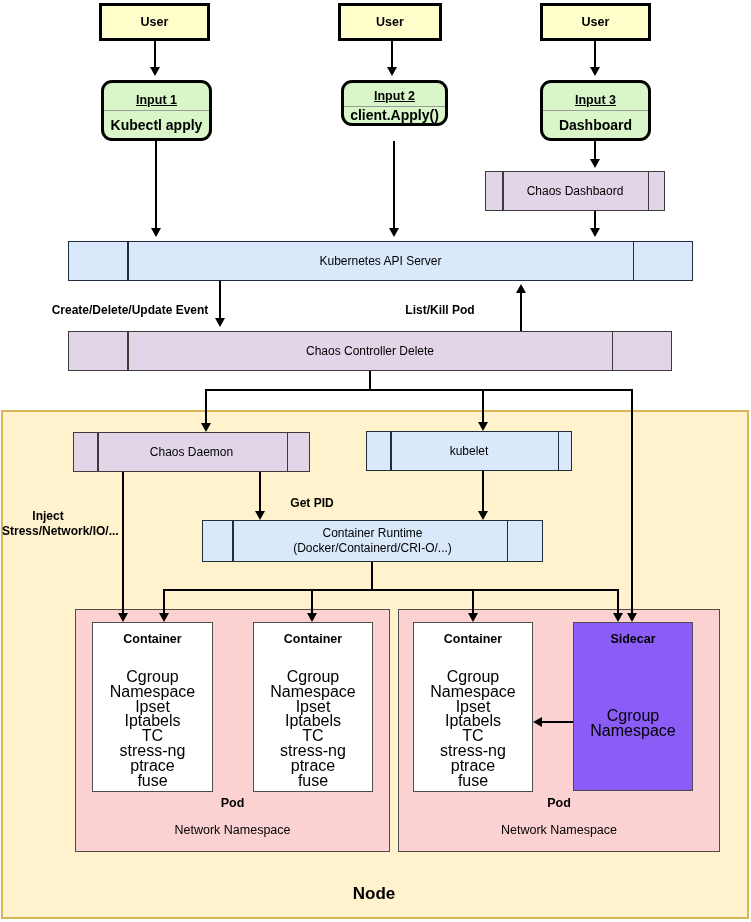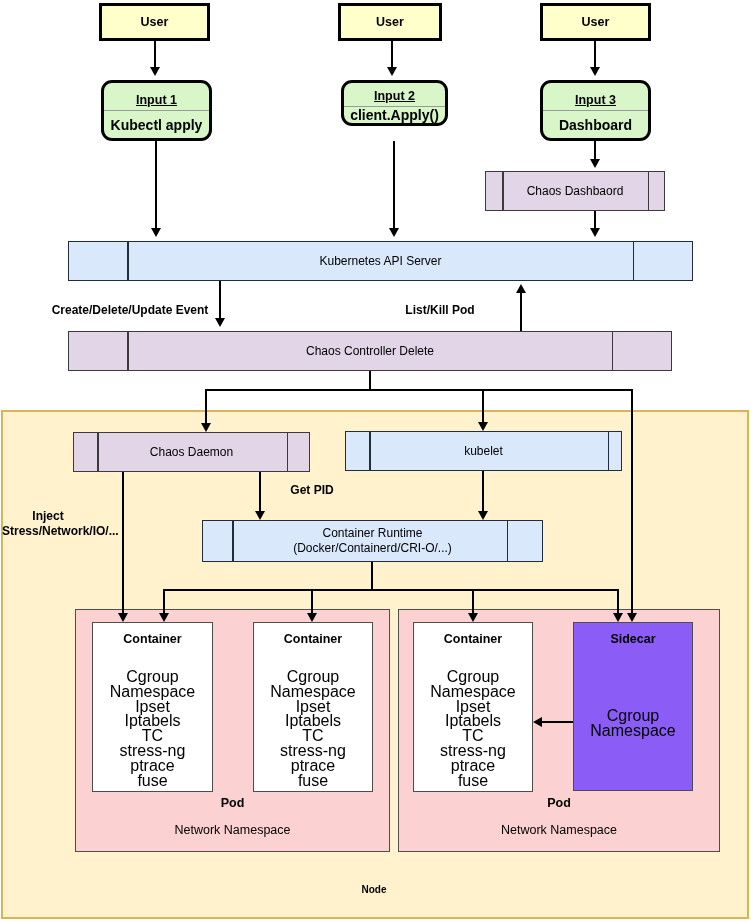--- a/index.html
+++ b/index.html
@@ -24,21 +24,21 @@
   .divider{position:absolute;top:0;bottom:0;width:1.5px;}
   .node-box{background:#FFF2CC;border:2px solid #D6B656;}
   .pod{background:#FCD1D1;border:1.5px solid #4d4d4d;}
   .container-box{background:#FFFFFF;border:1.5px solid #4d4d4d;text-align:center;}
   .sidecar-box{background:#8b5cf6;border:1.5px solid #4d4d4d;text-align:center;}
   .box-title{position:absolute;left:0;right:0;top:9px;font-weight:bold;font-size:12.5px;text-align:center;}
   .feature-list{position:absolute;left:0;right:0;font-size:16px;line-height:14.8px;text-align:center;}
   .edge-label{font-weight:bold;font-size:12px;text-align:center;line-height:15px;}
   .pod-label{position:absolute;left:0;right:0;text-align:center;font-weight:bold;font-size:12.5px;}
   .ns-label{position:absolute;left:0;right:0;text-align:center;font-size:12.5px;}
-  .node-label{text-align:center;font-weight:bold;font-size:10px;}
+  .node-label{text-align:center;font-weight:bold;font-size:17px;}
   
   .vline{position:absolute;width:2px;background:#000;}
   .hline{position:absolute;height:2px;background:#000;}
   .ah-down{position:absolute;width:0;height:0;border-left:5px solid transparent;
            border-right:5px solid transparent;border-top:9px solid #000;}
   .ah-up{position:absolute;width:0;height:0;border-left:5px solid transparent;
          border-right:5px solid transparent;border-bottom:9px solid #000;}
   .ah-left{position:absolute;width:0;height:0;border-top:5px solid transparent;
            border-bottom:5px solid transparent;border-right:9px solid #000;}
 </style>
@@ -95,27 +95,27 @@
   </div>
 
   <div class="abs edge-label" style="left:35px;top:303px;width:190px;">Create/Delete/Update Event</div>
   <div class="abs edge-label" style="left:370px;top:303px;width:140px;">List/Kill Pod</div>
 
   <div class="abs bar bar-purple" style="left:73px;top:432px;width:237px;height:40px;">
     <div class="divider" style="left:23px;"></div>
     <div class="divider" style="right:21px;"></div>
     <span>Chaos Daemon</span>
   </div>
-  <div class="abs bar bar-blue" style="left:345px;top:431px;width:277px;height:40px;">
+  <div class="abs bar bar-blue" style="left:366px;top:431px;width:206px;height:40px;">
     <div class="divider" style="left:23px;"></div>
     <div class="divider" style="right:12px;"></div>
     <span>kubelet</span>
   </div>
 
-  <div class="abs edge-label" style="left:262px;top:483px;width:100px;">Get PID</div>
+  <div class="abs edge-label" style="left:262px;top:496px;width:100px;">Get PID</div>
   <div class="abs edge-label" style="left:2px;top:509px;width:92px;">
     <div>Inject</div>
     <div>Stress/Network/IO/...</div>
   </div>
 
   <div class="abs bar bar-blue" style="left:202px;top:520px;width:341px;height:42px;flex-direction:column;line-height:15px;">
     <div class="divider" style="left:29px;"></div>
     <div class="divider" style="right:34px;"></div>
     <div>Container Runtime</div>
     <div>(Docker/Containerd/CRI-O/...)</div>

